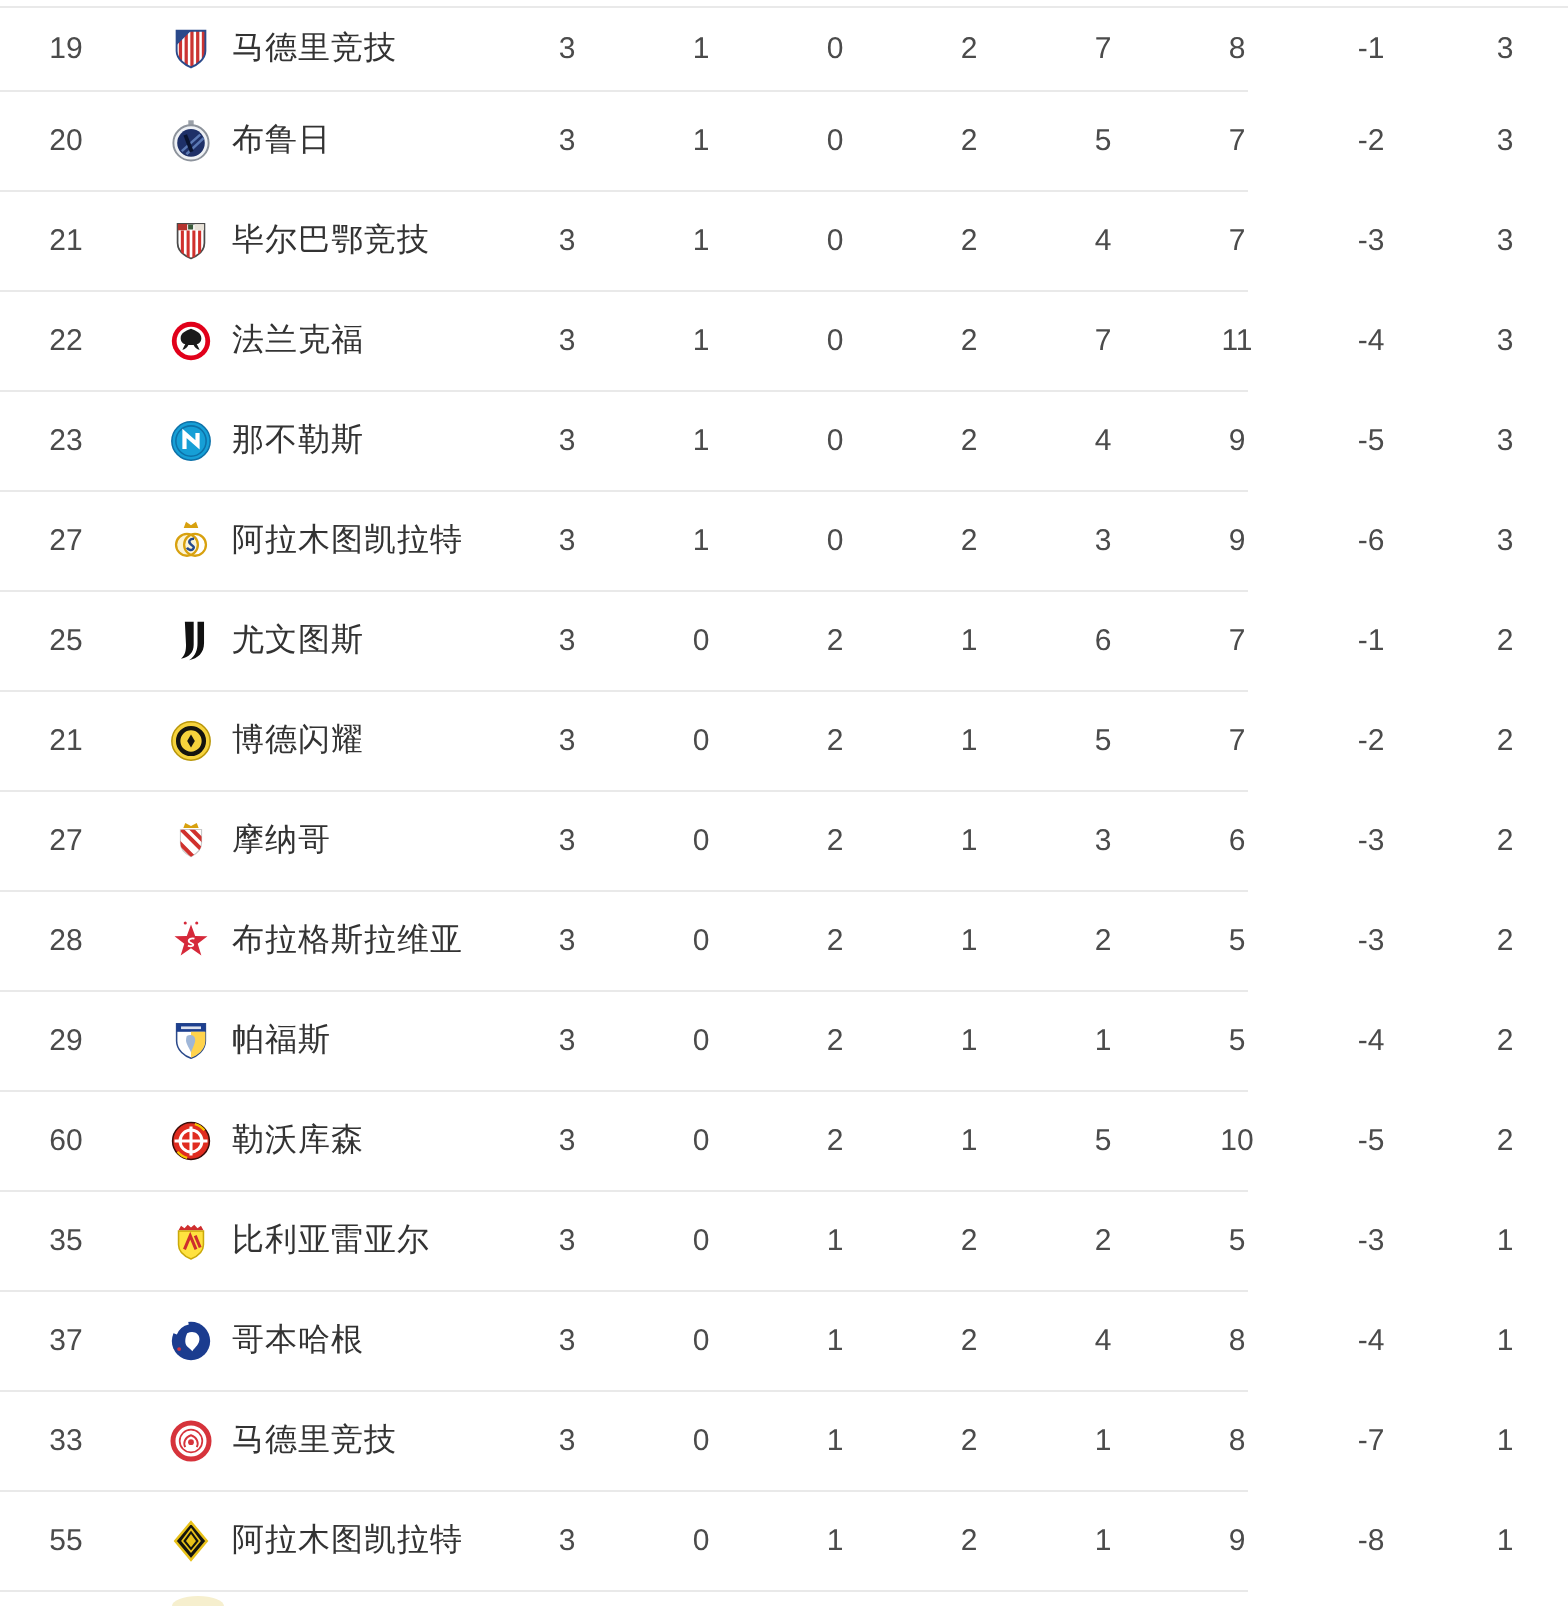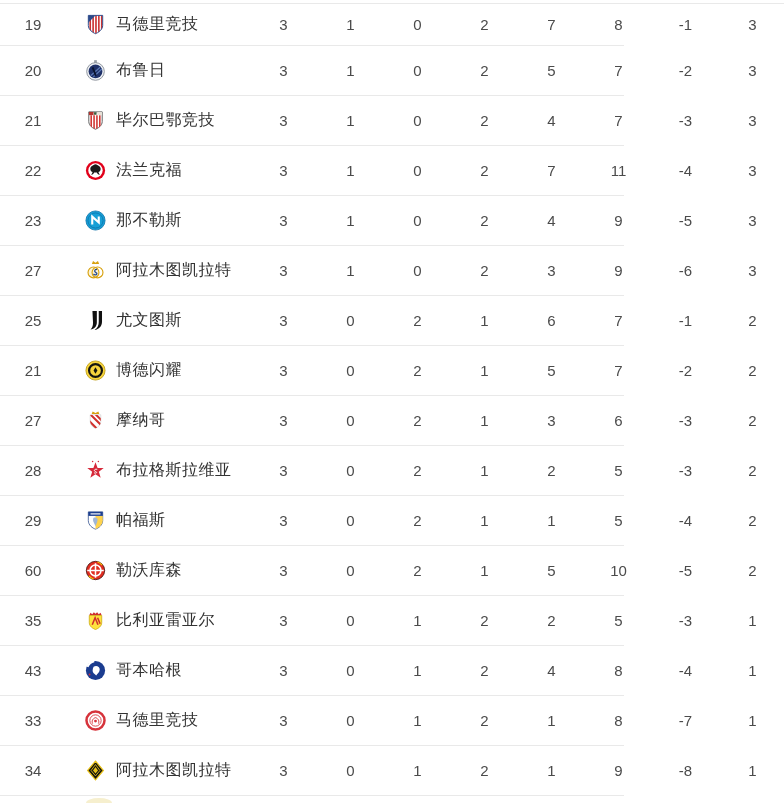--- a/index.html
+++ b/index.html
@@ -359,21 +359,21 @@
       <div class="stat">1</div>
       <div class="stat">2</div>
       <div class="stat">2</div>
       <div class="stat">5</div>
       <div class="stat">-3</div>
       <div class="stat">1</div>
     </div>
   </div>
 
   <div class="row">
-    <div class="rank">43</div>
+    <div class="rank">37</div>
     <div class="logo">
         <svg viewBox="0 0 24 24">
           <circle cx="12" cy="12" r="10" fill="#1b3c8f"></circle>
           <path d="M3.6 8.2A9.8 9.8 0 0 1 10.6 2.3" stroke="#fff" stroke-width="2.2" fill="none"></path>
           <path d="M10 8c3.2-1.6 6.4 0 6.4 3 0 2.6-2.1 4.2-3.7 6.3-1-1.6-3.7-2.1-3.7-5.2 0-1.6.5-3 1-4.1z" fill="#fff"></path>
           <circle cx="5.8" cy="16.2" r="1" fill="#d03340"></circle>
         </svg>
       </div>
     <div class="name">哥本哈根</div>
     <div class="stats">
@@ -405,21 +405,21 @@
       <div class="stat">1</div>
       <div class="stat">2</div>
       <div class="stat">1</div>
       <div class="stat">8</div>
       <div class="stat">-7</div>
       <div class="stat">1</div>
     </div>
   </div>
 
   <div class="row">
-    <div class="rank">34</div>
+    <div class="rank">55</div>
     <div class="logo">
         <svg viewBox="0 0 24 24">
           <path d="M12 2.2L20.2 12 12 21.8 3.8 12z" fill="#15150f" stroke="#e8c119" stroke-width="1.3"></path>
           <path d="M12 5.8l4.6 6.2L12 17.6 7.4 12z" fill="none" stroke="#e8c119" stroke-width="0.9"></path>
           <path d="M12 8.4l2.6 3.6-2.6 3.2-2.6-3.2z" fill="#e8c119"></path>
         </svg>
       </div>
     <div class="name">阿拉木图凯拉特</div>
     <div class="stats">
       <div class="stat">3</div>

